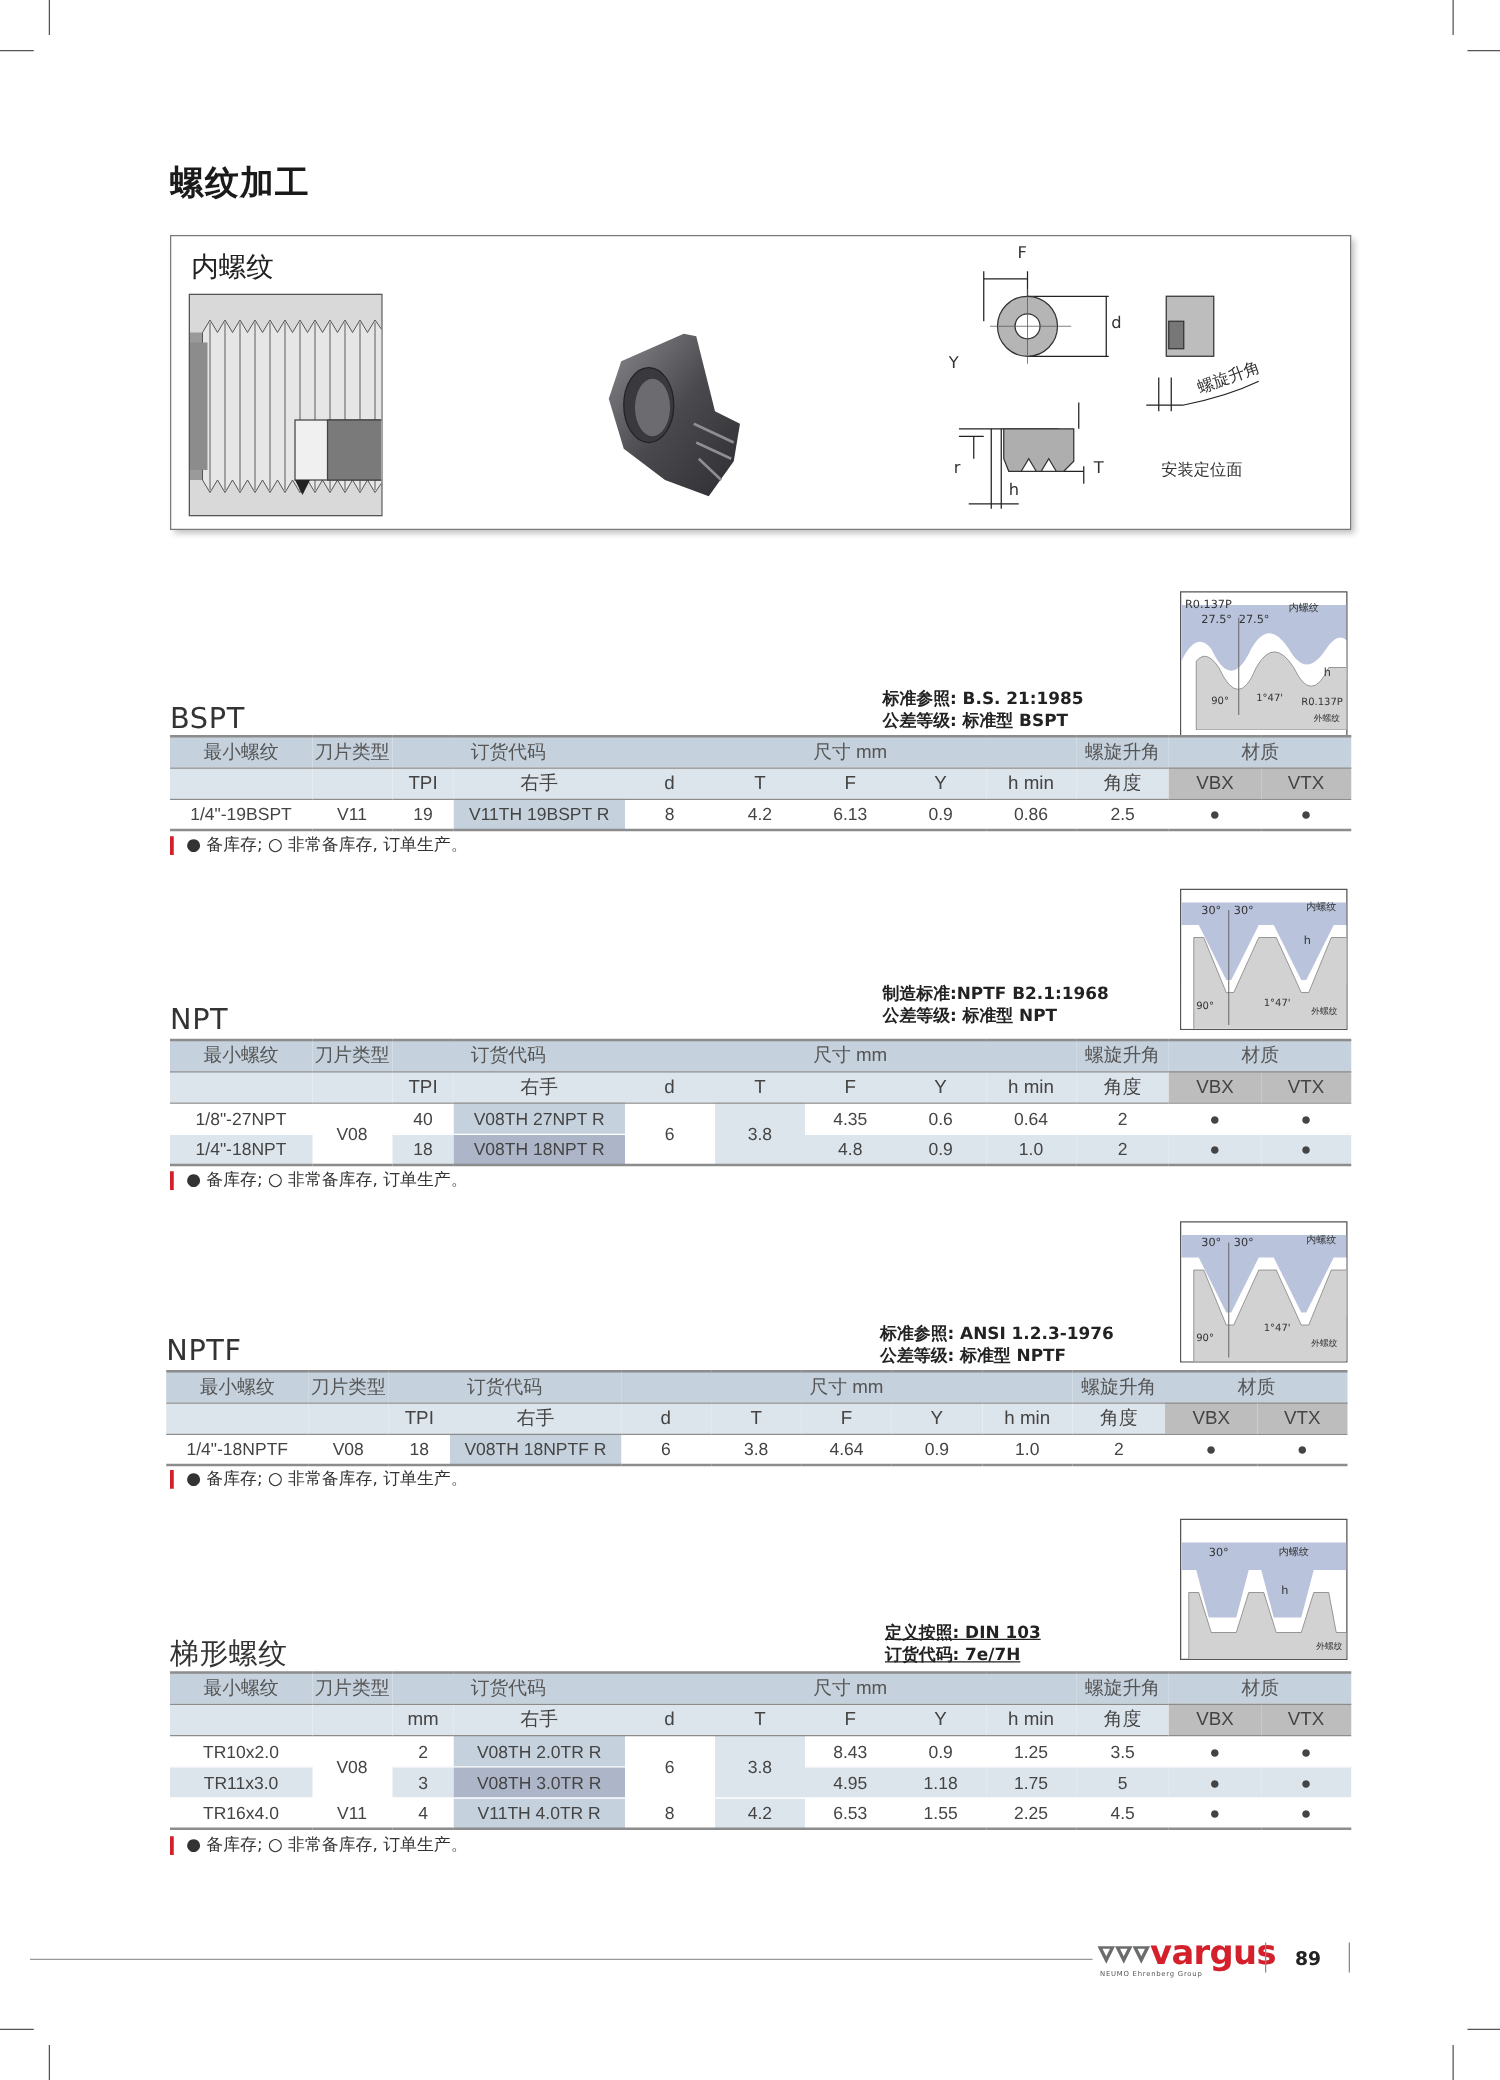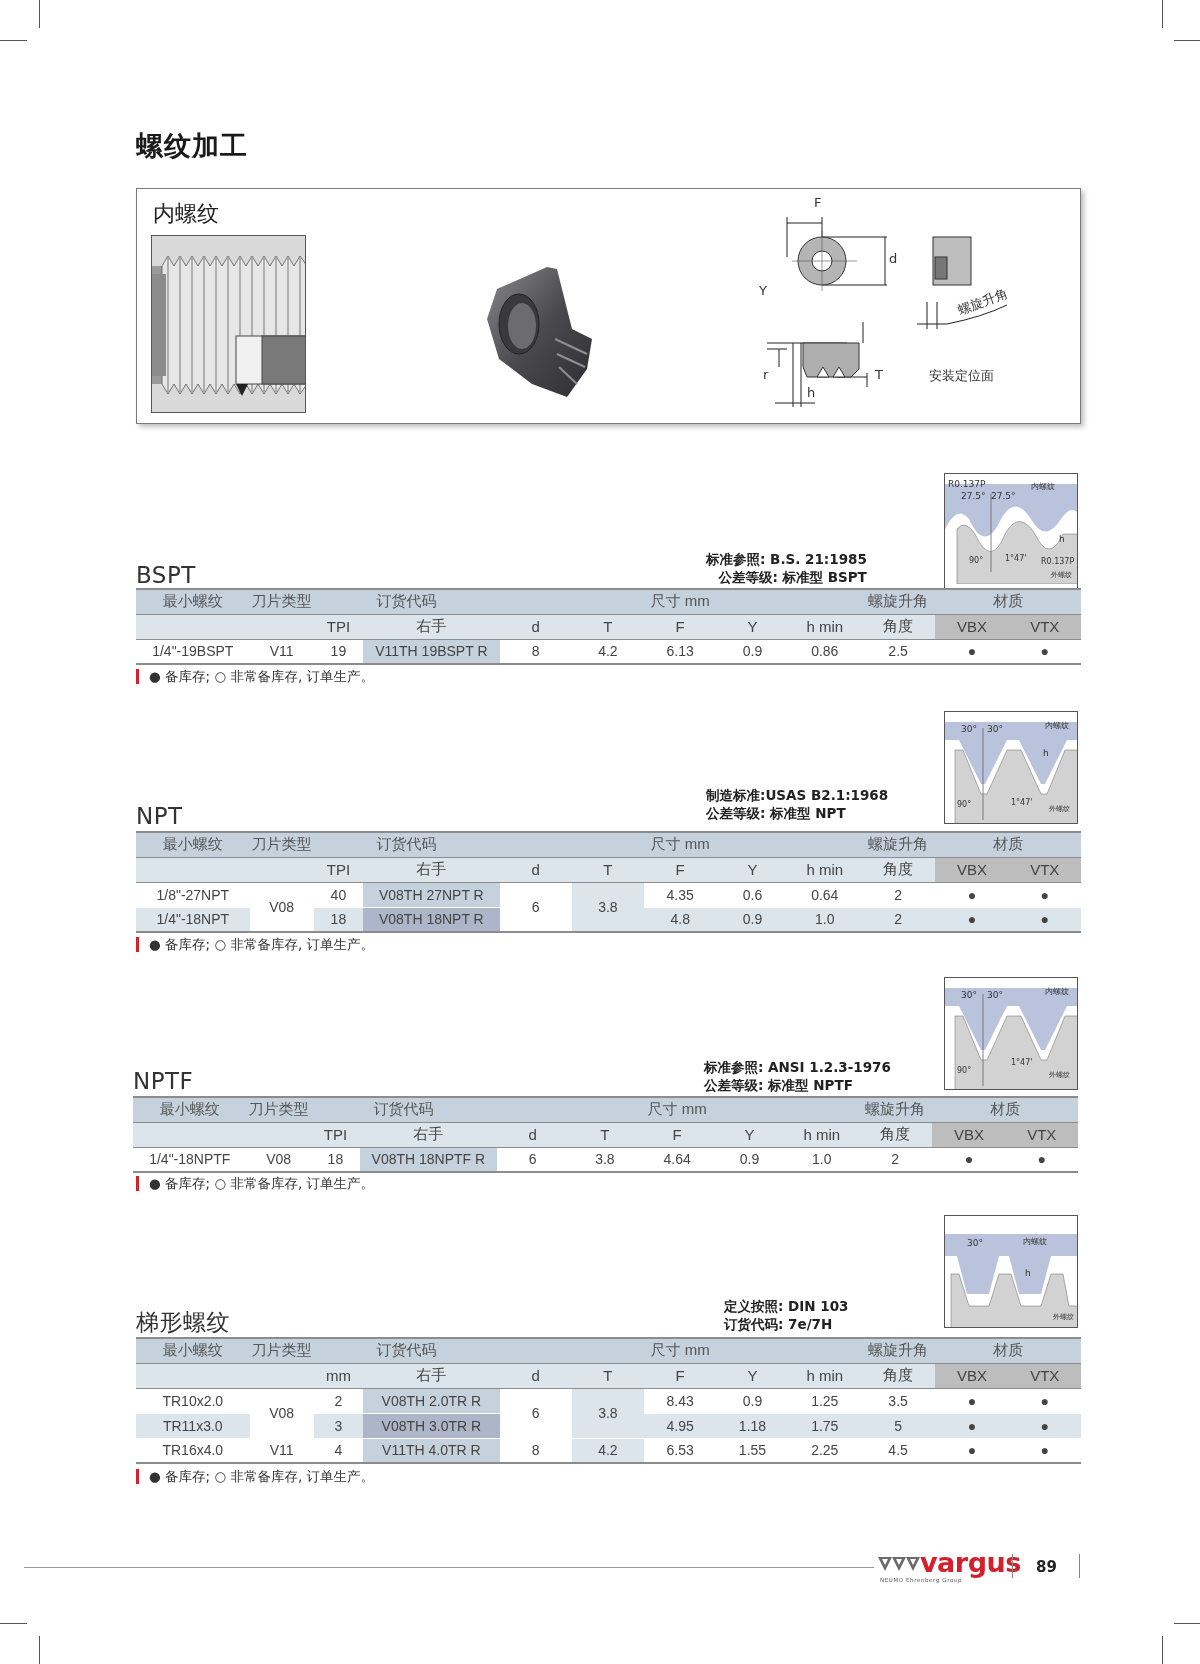--- a/index.html
+++ b/index.html
@@ -161,21 +161,21 @@
     <span class="dim-label" style="left:16px;top:17px;font-size:9px;">27.5°</span>
     <span class="dim-label" style="left:46px;top:17px;font-size:9px;">27.5°</span>
     <span class="dim-label" style="left:86px;top:7px;font-size:8px;">内螺纹</span>
     <span class="dim-label" style="left:114px;top:60px;font-size:9px;">h</span>
     <span class="dim-label" style="left:24px;top:82px;font-size:8px;">90°</span>
     <span class="dim-label" style="left:60px;top:80px;font-size:8px;">1°47'</span>
     <span class="dim-label" style="left:96px;top:83px;font-size:8px;">R0.137P</span>
     <span class="dim-label" style="left:106px;top:96px;font-size:7px;">外螺纹</span>
   </div>
   <div class="section-name" style="top:92px;">BSPT</div>
-  <div class="std-block" style="top:80px;text-align:right;">
+  <div class="std-block" style="top:80px;">
     <div>标准参照: B.S. 21:1985</div>
     <div>公差等级: 标准型 BSPT</div>
   </div>
   <table class="spec" style="top:118px;">
     <colgroup>
       <col style="width:110px">
         <col style="width:62px">
         <col style="width:48px">
         <col style="width:132px">
         <col style="width:70px">
@@ -240,21 +240,21 @@
     <span class="dim-label" style="left:16px;top:12px;font-size:9px;">30°</span>
     <span class="dim-label" style="left:42px;top:12px;font-size:9px;">30°</span>
     <span class="dim-label" style="left:100px;top:8px;font-size:8px;">内螺纹</span>
     <span class="dim-label" style="left:98px;top:36px;font-size:9px;">h</span>
     <span class="dim-label" style="left:12px;top:88px;font-size:8px;">90°</span>
     <span class="dim-label" style="left:66px;top:86px;font-size:8px;">1°47'</span>
     <span class="dim-label" style="left:104px;top:92px;font-size:7px;">外螺纹</span>
   </div>
   <div class="section-name" style="top:93px;">NPT</div>
   <div class="std-block" style="top:76px;">
-    <div>制造标准:USAS B2.1:1968</div>
+    <div>制造标准:NPTF B2.1:1968</div>
     <div>公差等级: 标准型 NPT</div>
   </div>
   <table class="spec" style="top:121px;">
     <colgroup>
       <col style="width:110px">
         <col style="width:62px">
         <col style="width:48px">
         <col style="width:132px">
         <col style="width:70px">
         <col style="width:70px">
@@ -402,21 +402,21 @@
       <path d="M12,40 L22,78 L44,78 L54,40 Z" fill="#b9c3dc"></path>
       <path d="M64,40 L74,78 L96,78 L106,40 Z" fill="#b9c3dc"></path>
       <path d="M6,113 L6,58 L14,58 L24,90 L44,90 L54,58 L66,58 L76,90 L96,90 L106,58 L118,58 L124,90 L134,90 L134,113 Z" fill="#d2d2d2" stroke="#666" stroke-width="0.5"></path>
     </svg>
     <span class="dim-label" style="left:22px;top:22px;font-size:9px;">30°</span>
     <span class="dim-label" style="left:78px;top:20px;font-size:8px;">内螺纹</span>
     <span class="dim-label" style="left:80px;top:52px;font-size:9px;">h</span>
     <span class="dim-label" style="left:108px;top:96px;font-size:7px;">外螺纹</span>
   </div>
   <div class="section-name" style="top:94px;">梯形螺纹</div>
-  <div class="std-block" style="top:84px;left:588px;">
+  <div class="std-block" style="top:84px;left:572px;text-decoration:underline;">
     <div>定义按照: DIN 103</div>
     <div>订货代码: 7e/7H</div>
   </div>
   <table class="spec" style="top:124px;">
     <colgroup>
       <col style="width:110px">
         <col style="width:62px">
         <col style="width:48px">
         <col style="width:132px">
         <col style="width:70px">

